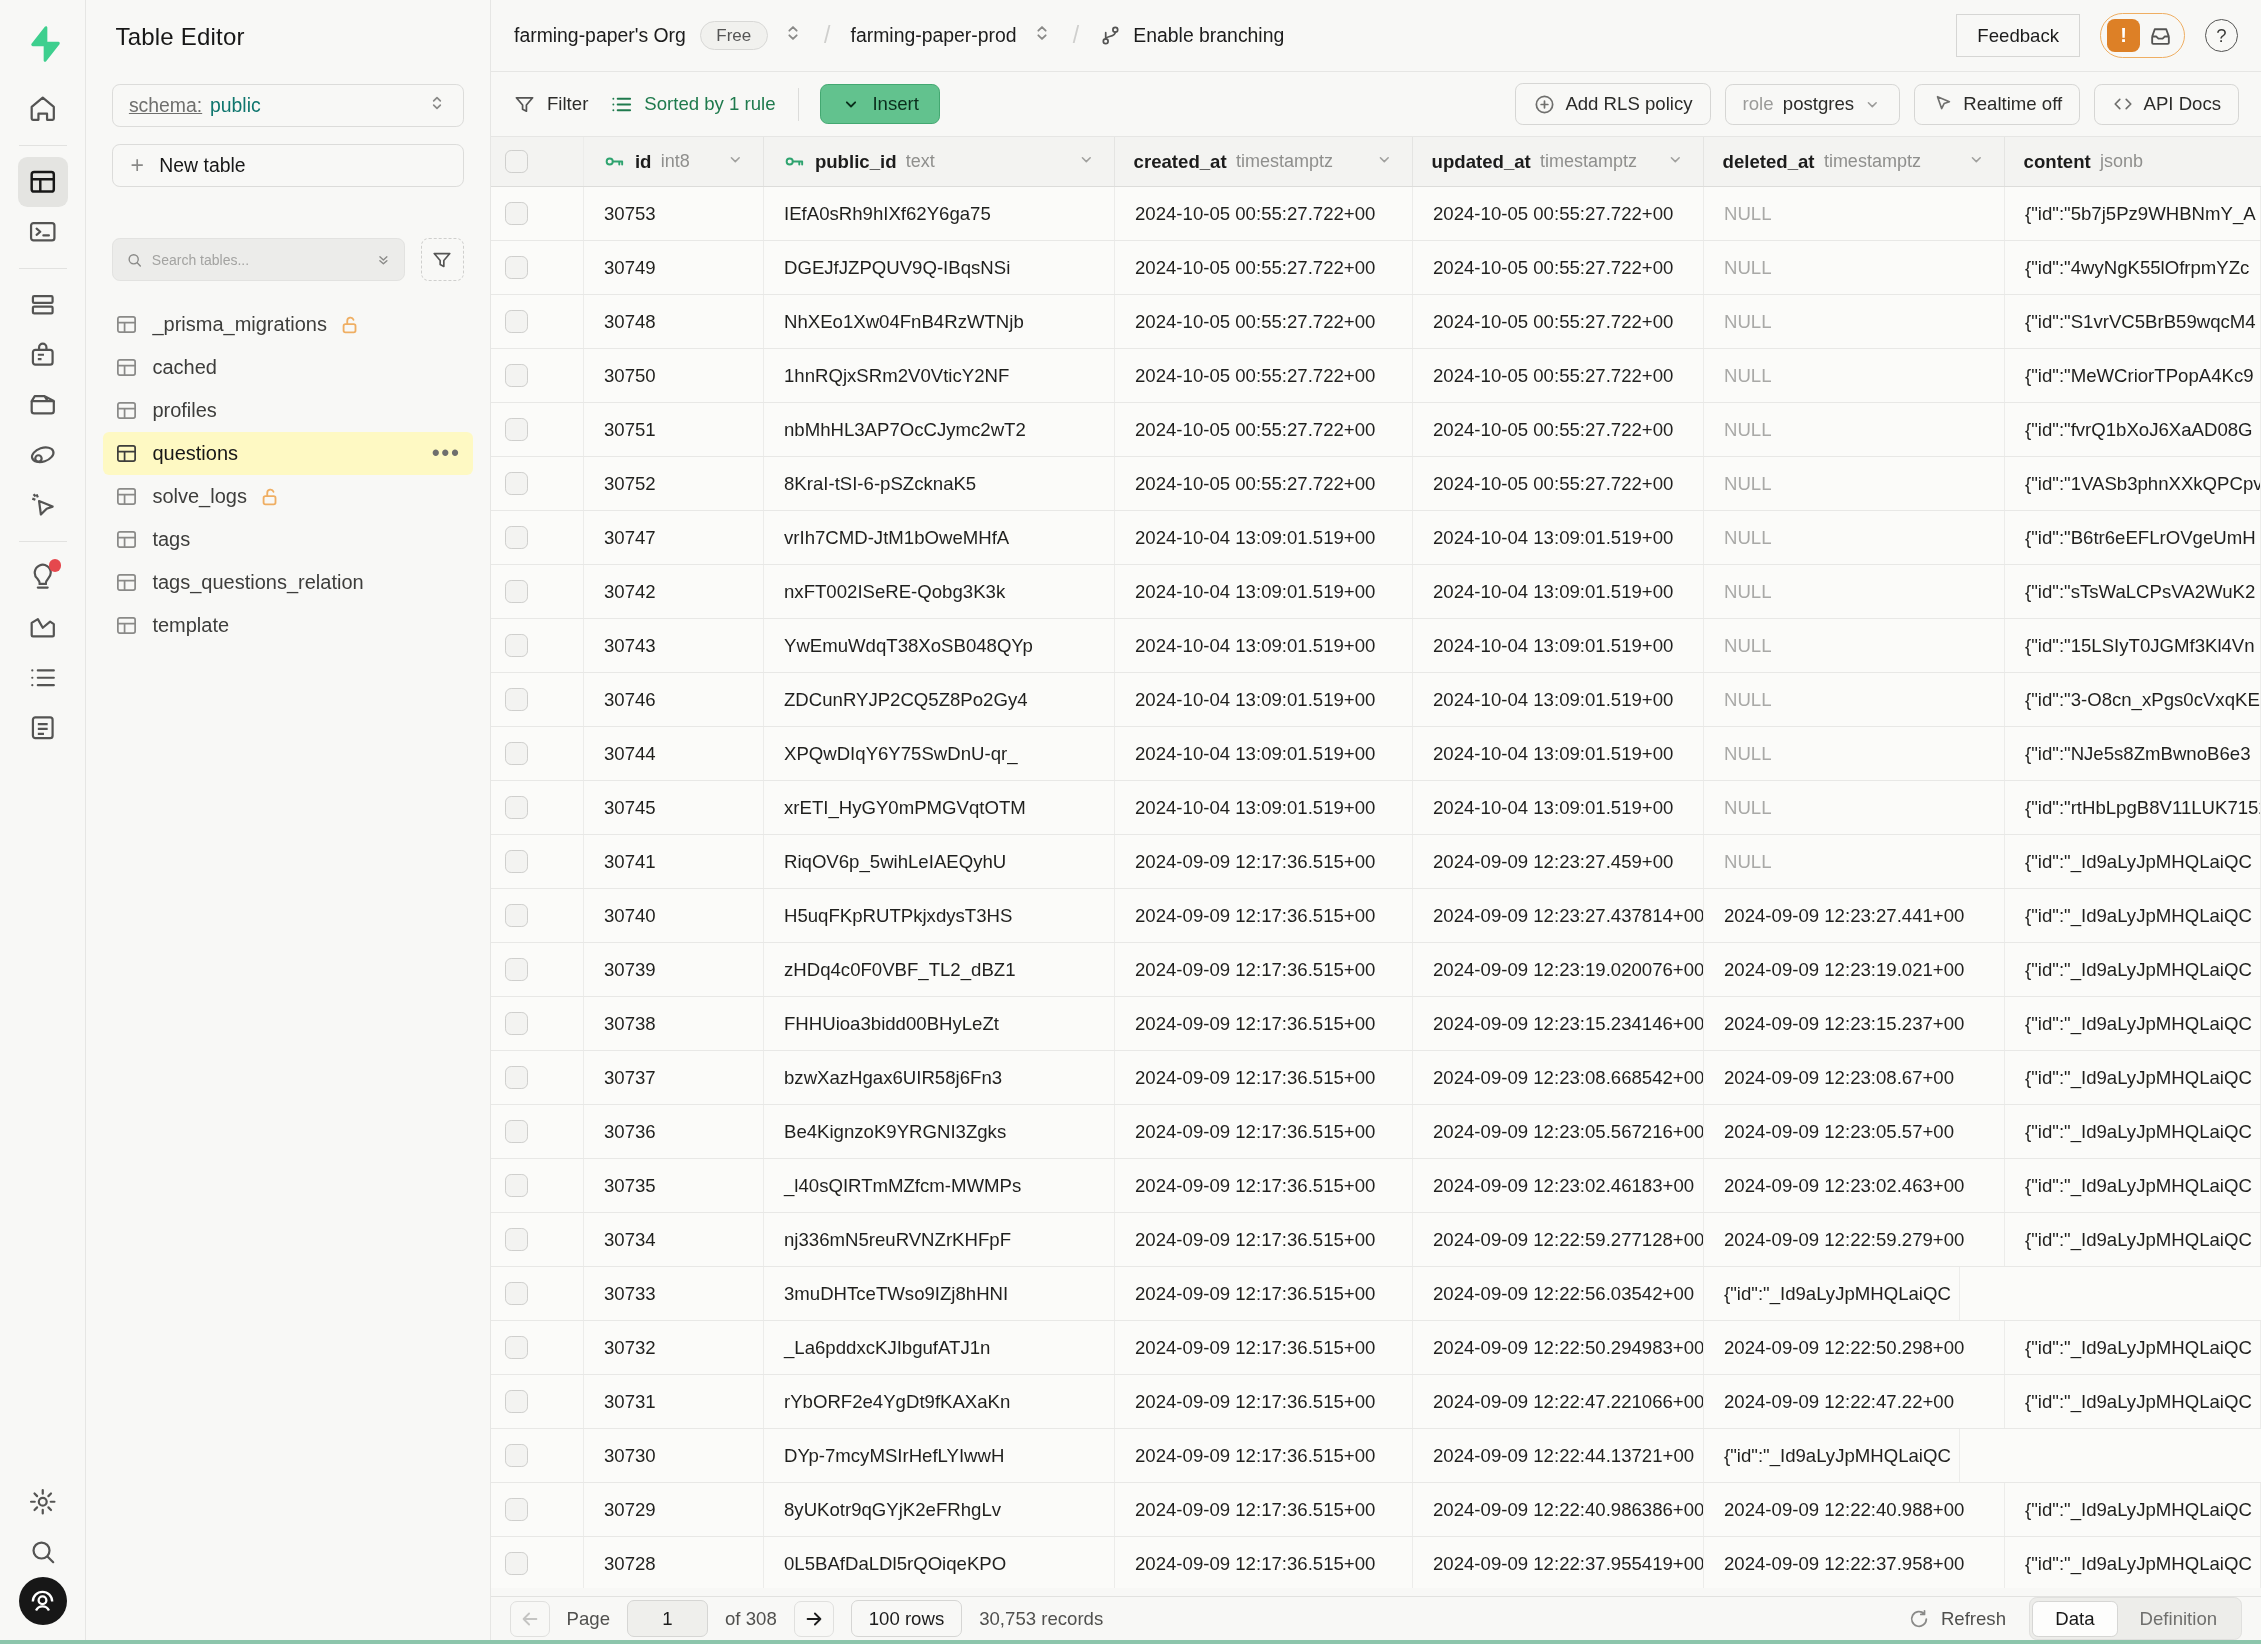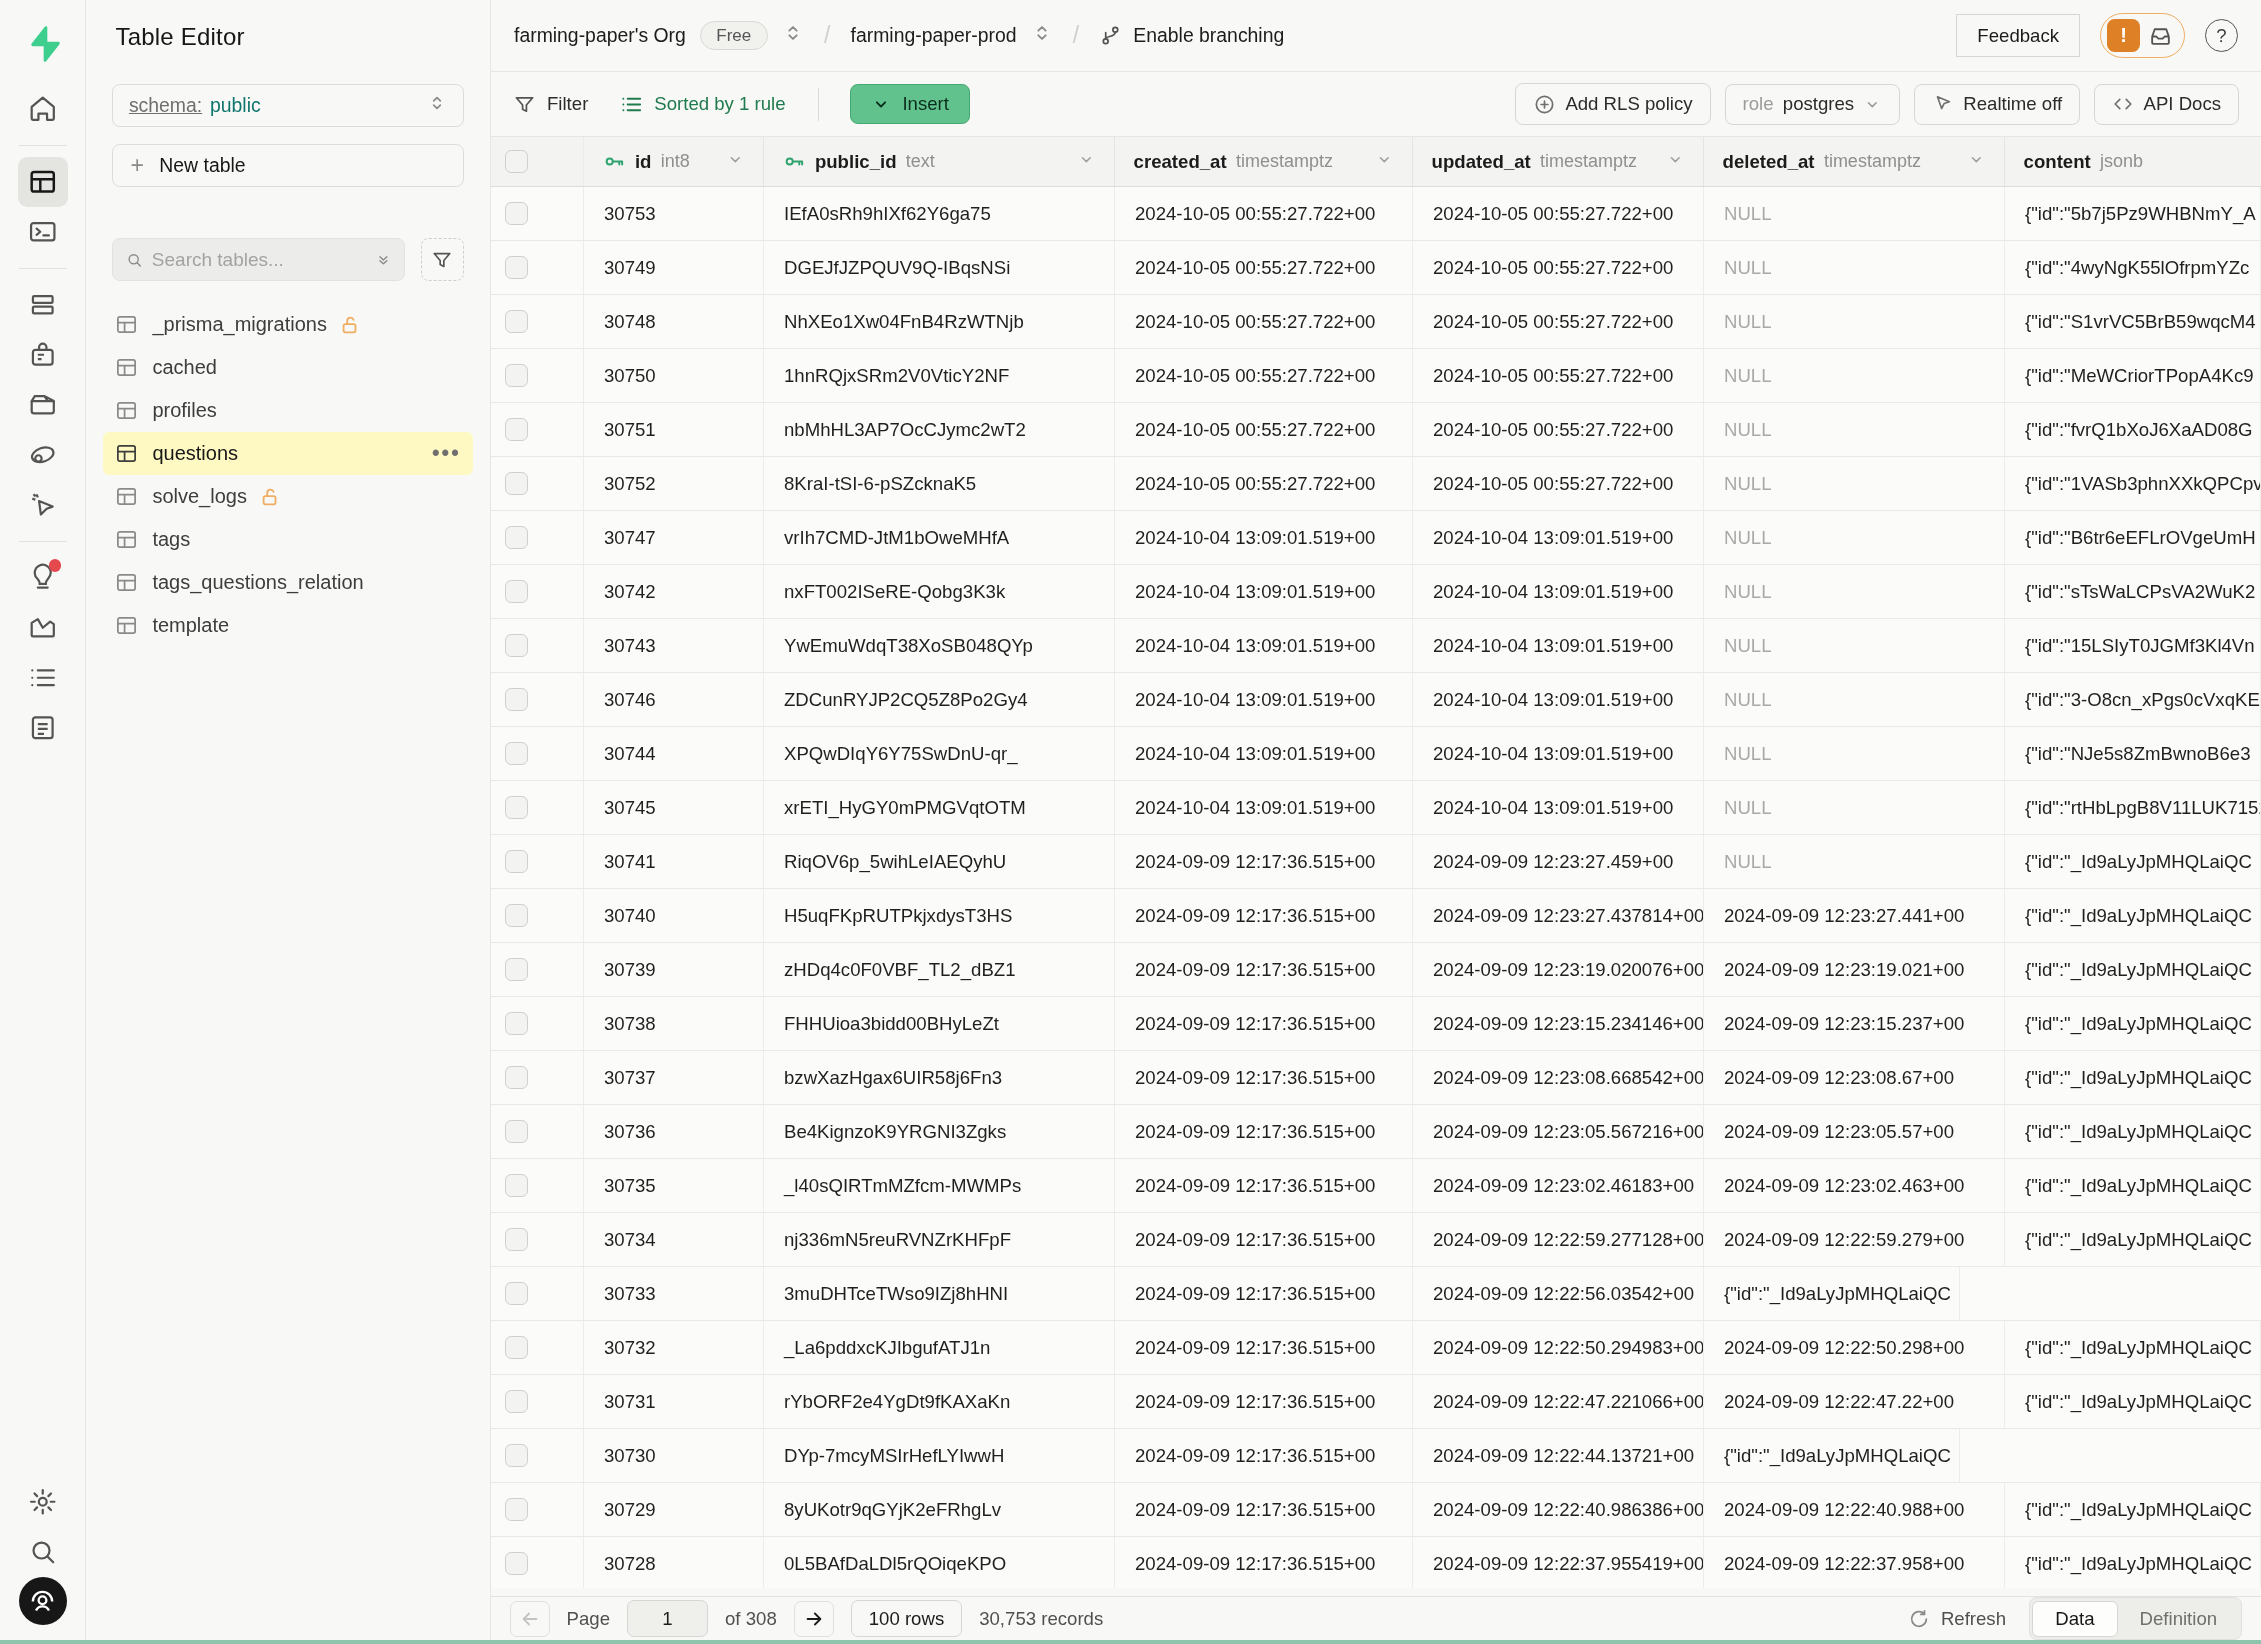--- a/index.html
+++ b/index.html
@@ -29,21 +29,21 @@
     padding:0 15.5px; font-size:19.4px; cursor:pointer; background:transparent; }
   .select-box .lab { color:#6f6f6d; margin-right:7.8px;text-decoration:underline; }
   .select-box .val { color:#0f766e; }
   .select-box .updown { margin-left:auto; color:#8a8a88; }
   .btn-newtable { margin-top:17px; height:43px; border:0.8px solid #dcdcda; border-radius:7.8px; display:flex; align-items:center;
     padding:0 17px; font-size:19.4px; color:#171717; cursor:pointer; background:transparent; }
   .btn-newtable .plus { color:#8a8a88; font-size:23px; margin-right:15.5px; line-height:1; }
   .search-row { margin-top:51px; display:flex; gap:15.5px; }
   .search-input { flex:1; height:43px; background:#ececE9; background:#ececea; border:0.8px solid #e2e2e0; border-radius:7.8px;
     display:flex; align-items:center; padding:0 12.4px; color:#9b9b99; }
-  .search-input input { border:0; outline:0; background:transparent; font-size:19px; color:#555; width:100%;
+  .search-input input { border:0; outline:0; background:transparent; font-size:14px; color:#555; width:100%;
     font-family:"Liberation Sans",sans-serif; }
   .search-input input::placeholder { color:#a3a3a1; }
   .filter-btn { width:43px; height:43px; border:1.6px dashed #cfcfcd; border-radius:7.8px; display:flex; align-items:center; justify-content:center; color:#545453; cursor:pointer; background:transparent; }
   .tbl-list { margin-top:22px; padding:0 17px; }
   .tbl-item { height:43px; display:flex; align-items:center; padding:0 12.4px; border-radius:6.2px; font-size:20px; color:#3d3d3b; cursor:pointer; }
   .tbl-item svg.grid { width:23px; height:23px; color:#8a8a88; margin-right:14px; flex:0 0 auto; }
   .tbl-item.sel { background:#fef9c3; color:#171717;align-items:center; }
   .tbl-item.sel svg.grid { color:#3d3d3b; }
   .tbl-item .lock { margin-left:12.4px; display:flex; }
   .tbl-item .more { margin-left:auto; color:#6f6f6d; font-size:23px; letter-spacing:1.6px; }
@@ -54,21 +54,21 @@
   .badge { border:0.8px solid #d8d8d6; background:#f1f1ee; border-radius:776px; padding:3.9px 15.5px; font-size:17px; color:#555; }
   .slash { color:#cfcfcd; font-size:23px; font-weight:300; margin:0 6.2px; }
   .updown-ic, .chev { color:#8a8a88; }
   .crumb-branch { display:flex; align-items:center; gap:11px; cursor:pointer; }
   .topbar-right { margin-left:auto; display:flex; align-items:center; gap:20px; }
   .btn-feedback { border:0.8px solid #d6d6d4; border-radius:0; padding:9.3px 20px; font-size:18.6px; color:#1c1c1c; background:transparent; cursor:pointer; }
   .notif-pill { border:1.6px solid #efae62; border-radius:776px; padding:4.7px 11px 4.7px 6.2px; display:flex; align-items:center; gap:7.8px; cursor:pointer; }
   .notif-sq { width:33px; height:33px; border-radius:7.8px; background:#dd8026; color:#fff; font-size:20px; font-weight:700; display:flex; align-items:center; justify-content:center; }
   .help-circle { width:33px; height:33px; border-radius:50%; border:1.6px solid #545453; color:#3d3d3b; font-size:18.6px; display:flex; align-items:center; justify-content:center; cursor:pointer; }
   
-  #toolbar { height:65px; border-bottom:0.8px solid #e6e6e4; display:flex; align-items:center; padding:0 22px; gap:32px; }
+  #toolbar { height:65px; border-bottom:0.8px solid #e6e6e4; display:flex; align-items:center; padding:0 22px; gap:22px; }
   .ghost-btn { display:flex; align-items:center; gap:11px; font-size:18.6px; color:#2b2b29; cursor:pointer; background:transparent; border:0; font-family:inherit; }
   .ghost-btn svg { color:#545453; }
   .sorted-btn { color:#1f7a4d; }
   .sorted-btn svg { color:#1f7a4d; }
   .vdiv { width:0.8px; height:33px; background:#dcdcda; }
   .insert-btn { display:flex; align-items:center; gap:11px; background:#62c28e; border:0.8px solid #43a871; border-radius:7.8px;
     padding:7.8px 20px; font-size:18.6px; font-weight:500; color:#0a2e1c; cursor:pointer; }
   .toolbar-right { margin-left:auto; display:flex; align-items:center; gap:14px; }
   .tb-btn { display:flex; align-items:center; gap:9.3px; border:0.8px solid #d6d6d4; border-radius:7.8px; padding:8.5px 17px;
     font-size:18.6px; color:#2b2b29; background:transparent; cursor:pointer; font-family:inherit; }

